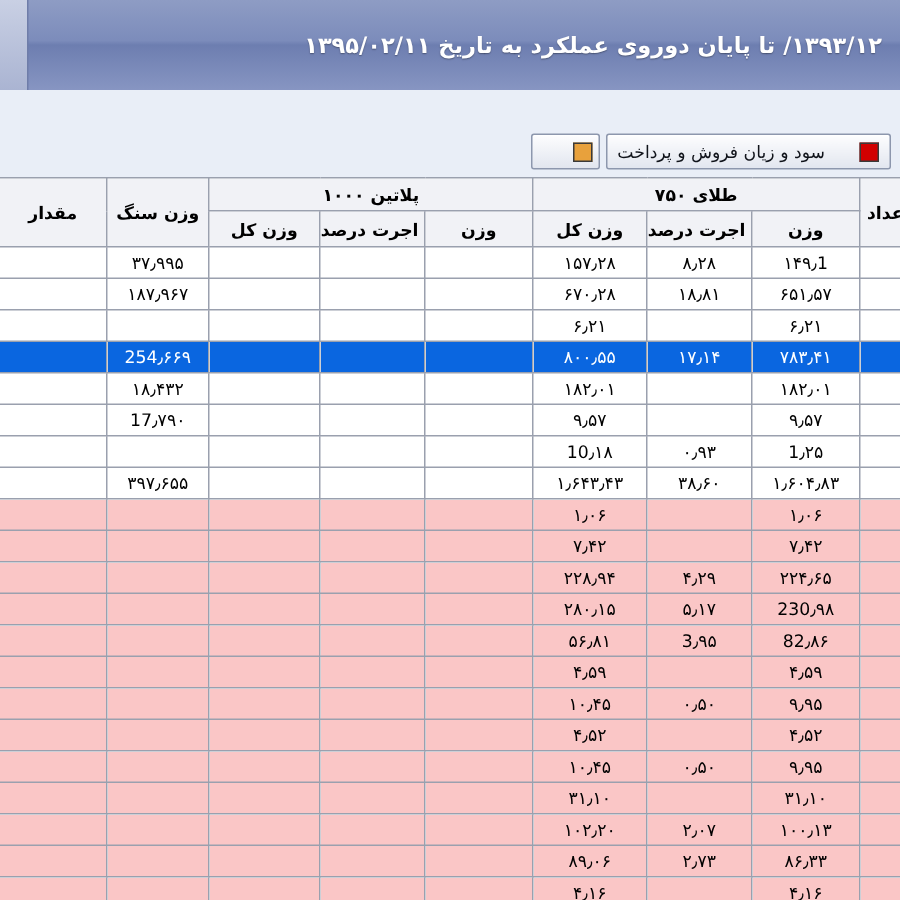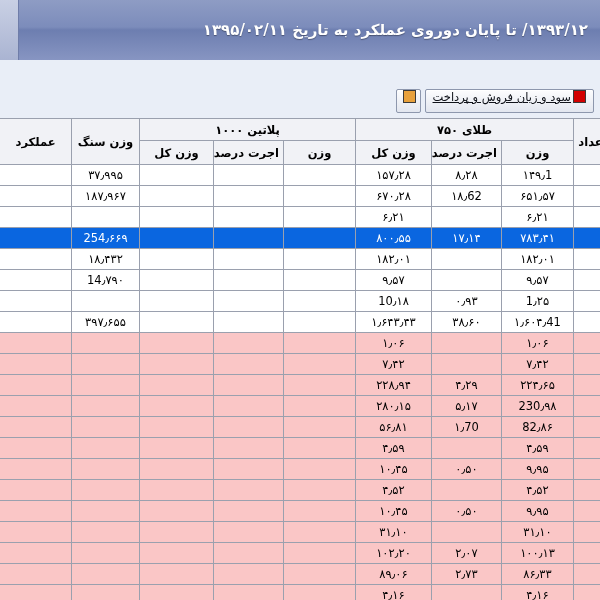--- a/index.html
+++ b/index.html
@@ -58,32 +58,32 @@
   .tool-row {
     position: absolute;
     right: 6px;
     bottom: 5px;
     display: flex;
     flex-direction: row;
     gap: 4px;
   }
   .tool-btn {
     display: flex;
-    gap: 2px;
+    align-items: center;
+    gap: 23px;
     background: linear-gradient(to bottom,#fdfdfe,#e2e6ef);
     border: 1px solid #8d97ad;
     border-radius: 2px;
     height: 22px;
     padding: 0 7px;
     font-size: 11.5px;
     color: #10131a;
     white-space: nowrap;
     cursor: pointer;
     box-shadow: 0 1px 0 rgba(255,255,255,0.8) inset;
-    text-decoration: underline;
   }
   .sw {
     width: 11px; height: 11px;
     border: 1px solid #3a3a3a;
     display: inline-block;
     flex: 0 0 auto;
   }
 
   
   .grid-wrap {
@@ -169,21 +169,21 @@
         <col style="width:74px">
         <col style="width:68px">
         <col style="width:72px">
       </colgroup>
       <thead>
         <tr class="grp-head">
           <th rowspan="2">عداد</th>
           <th colspan="3">طلای ۷۵۰</th>
           <th colspan="3">پلاتین ۱۰۰۰</th>
           <th rowspan="2">وزن سنگ</th>
-          <th rowspan="2">عملکرد</th>
+          <th rowspan="2">مقدار</th>
         </tr>
         <tr class="sub-head">
           <th>وزن</th>
           <th>اجرت درصدی</th>
           <th>وزن کل</th>
           <th>وزن</th>
           <th>اجرت درصدی</th>
           <th>وزن کل</th>
         </tr>
       </thead>
@@ -195,21 +195,21 @@
             <td class="num">۱۵۷٫۲۸</td>
             <td class="num"></td>
             <td class="num"></td>
             <td class="num"></td>
             <td class="num">۳۷٫۹۹۵</td>
             <td class="num"></td>
           </tr>
           <tr class="row-normal">
             <td class="num"></td>
             <td class="num">۶۵۱٫۵۷</td>
-            <td class="num">۱۸٫62</td>
+            <td class="num">۱۸٫۸۱</td>
             <td class="num">۶۷۰٫۲۸</td>
             <td class="num"></td>
             <td class="num"></td>
             <td class="num"></td>
             <td class="num">۱۸۷٫۹۶۷</td>
             <td class="num"></td>
           </tr>
           <tr class="row-normal">
             <td class="num"></td>
             <td class="num">۶٫۲۱</td>
@@ -244,37 +244,37 @@
             <td class="num"></td>
           </tr>
           <tr class="row-normal">
             <td class="num"></td>
             <td class="num">۹٫۵۷</td>
             <td class="num"></td>
             <td class="num">۹٫۵۷</td>
             <td class="num"></td>
             <td class="num"></td>
             <td class="num"></td>
-            <td class="num">14٫۷۹۰</td>
+            <td class="num">17٫۷۹۰</td>
             <td class="num"></td>
           </tr>
           <tr class="row-normal">
             <td class="num"></td>
             <td class="num">1٫۲۵</td>
             <td class="num">۰٫۹۳</td>
             <td class="num">10٫۱۸</td>
             <td class="num"></td>
             <td class="num"></td>
             <td class="num"></td>
             <td class="num"></td>
             <td class="num"></td>
           </tr>
           <tr class="row-normal">
             <td class="num"></td>
-            <td class="num">۱٫۶۰۴٫41</td>
+            <td class="num">۱٫۶۰۴٫۸۳</td>
             <td class="num">۳۸٫۶۰</td>
             <td class="num">۱٫۶۴۳٫۴۳</td>
             <td class="num"></td>
             <td class="num"></td>
             <td class="num"></td>
             <td class="num">۳۹۷٫۶۵۵</td>
             <td class="num"></td>
           </tr>
           <tr class="row-pink">
             <td class="num"></td>
@@ -316,21 +316,21 @@
             <td class="num">۲۸۰٫۱۵</td>
             <td class="num"></td>
             <td class="num"></td>
             <td class="num"></td>
             <td class="num"></td>
             <td class="num"></td>
           </tr>
           <tr class="row-pink">
             <td class="num"></td>
             <td class="num">82٫۸۶</td>
-            <td class="num">۱٫70</td>
+            <td class="num">3٫۹۵</td>
             <td class="num">۵۶٫۸۱</td>
             <td class="num"></td>
             <td class="num"></td>
             <td class="num"></td>
             <td class="num"></td>
             <td class="num"></td>
           </tr>
           <tr class="row-pink">
             <td class="num"></td>
             <td class="num">۴٫۵۹</td>

